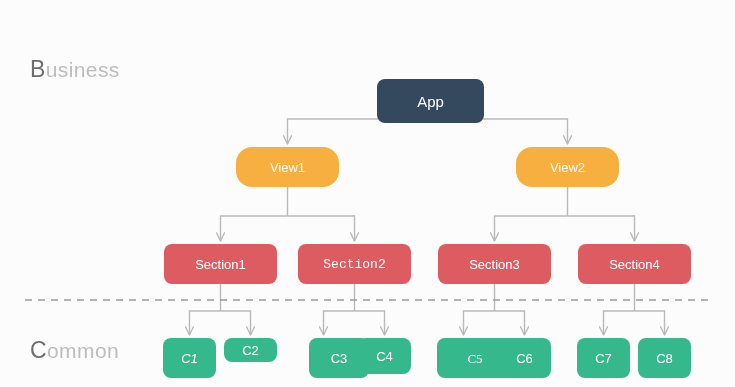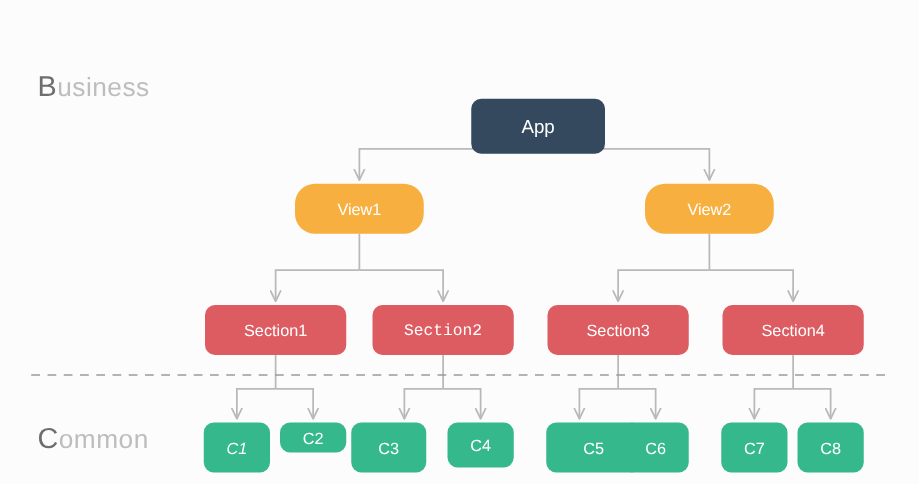--- a/index.html
+++ b/index.html
@@ -140,27 +140,27 @@
       </div>
       <div class="node node-section" style="left: 578px; top: 244px; width: 113px; height: 40px;">
         <span>Section4</span>
       </div>
       <div class="node node-common" style="left: 163px; top: 338px; width: 53px; height: 40px; font-style: italic;">
         <span>C1</span>
       </div>
       <div class="node node-common" style="left: 224px; top: 338px; width: 53px; height: 24px;">
         <span>C2</span>
       </div>
-      <div class="node node-common" style="left: 281px; top: 338px; width: 60px; height: 40px;">
+      <div class="node node-common" style="left: 309px; top: 338px; width: 60px; height: 40px;">
         <span>C3</span>
       </div>
       <div class="node node-common" style="left: 358px; top: 338px; width: 53px; height: 36px;">
         <span>C4</span>
       </div>
-      <div class="node node-common" style="left: 437px; top: 338px; width: 76px; height: 40px;">
+      <div class="node node-common" style="left: 437px; top: 338px; width: 76px; height: 40px; font-family: Liberation Serif, serif;">
         <span>C5</span>
       </div>
       <div class="node node-common" style="left: 498px; top: 338px; width: 53px; height: 40px;">
         <span>C6</span>
       </div>
       <div class="node node-common" style="left: 577px; top: 338px; width: 53px; height: 40px;">
         <span>C7</span>
       </div>
       <div class="node node-common" style="left: 638px; top: 338px; width: 53px; height: 40px;">
         <span>C8</span>

